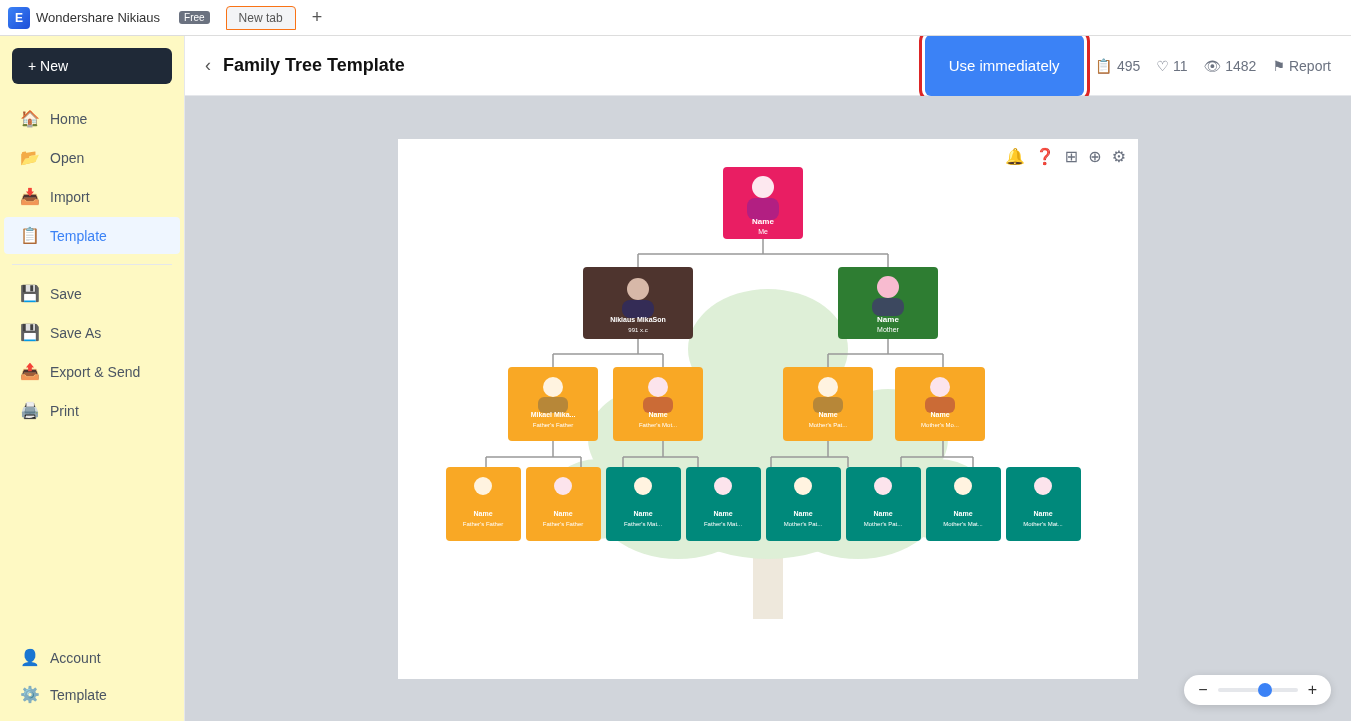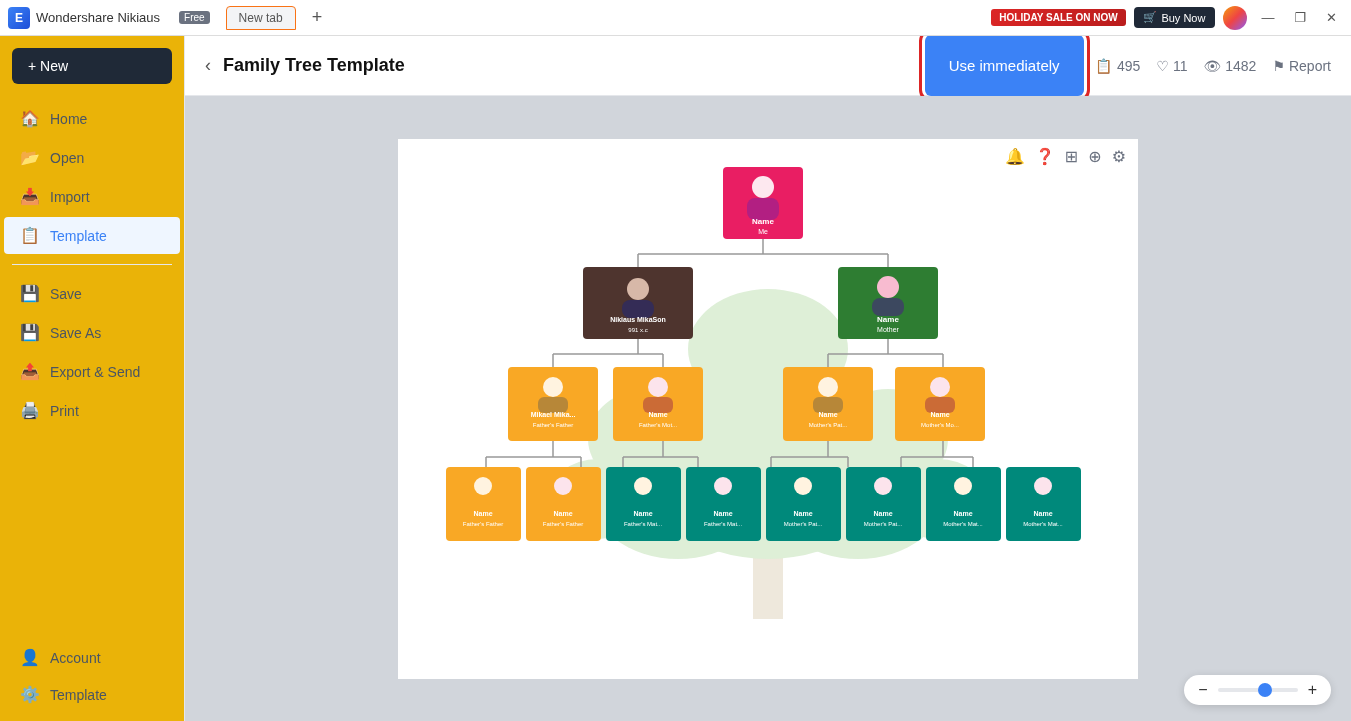--- a/index.html
+++ b/index.html
@@ -81,21 +81,21 @@
     
     .main-layout {
       display: flex;
       flex: 1;
       overflow: hidden;
     }
 
     
     .sidebar {
       width: 185px;
-      background: #eab308;
+      background: #fef9c3;
       border-right: 1px solid #e5e7eb;
       display: flex;
       flex-direction: column;
       flex-shrink: 0;
     }
     .new-btn {
       margin: 12px;
       background: #1f2937;
       color: white;
       border: none;
@@ -253,31 +253,20 @@
 <div class="titlebar">
   <div class="titlebar-logo">
     <div class="titlebar-logo-icon">E</div>
     <span>Wondershare Nikiaus</span>
     <span class="titlebar-free-badge">Free</span>
   </div>
   <div class="titlebar-tab">
     <span>New tab</span>
   </div>
   <button class="titlebar-tab" style="background:none;border:none;cursor:pointer;font-size:18px;color:#555;margin-left:4px;">+</button>
-  <div class="titlebar-actions">
-    <div class="holiday-badge">HOLIDAY SALE ON NOW</div>
-    <button class="buy-now-btn">
-      <span>🛒</span>
-      <span>Buy Now</span>
-    </button>
-    <div class="user-avatar"></div>
-    <button class="win-btn">—</button>
-    <button class="win-btn">❐</button>
-    <button class="win-btn">✕</button>
-  </div>
 </div>
 
 <div class="main-layout">
 
   <div class="sidebar">
     <button class="new-btn">+ New</button>
     <nav class="sidebar-nav">
       <div class="sidebar-item">
         <span class="si-icon">🏠</span>
         <span>Home</span>

